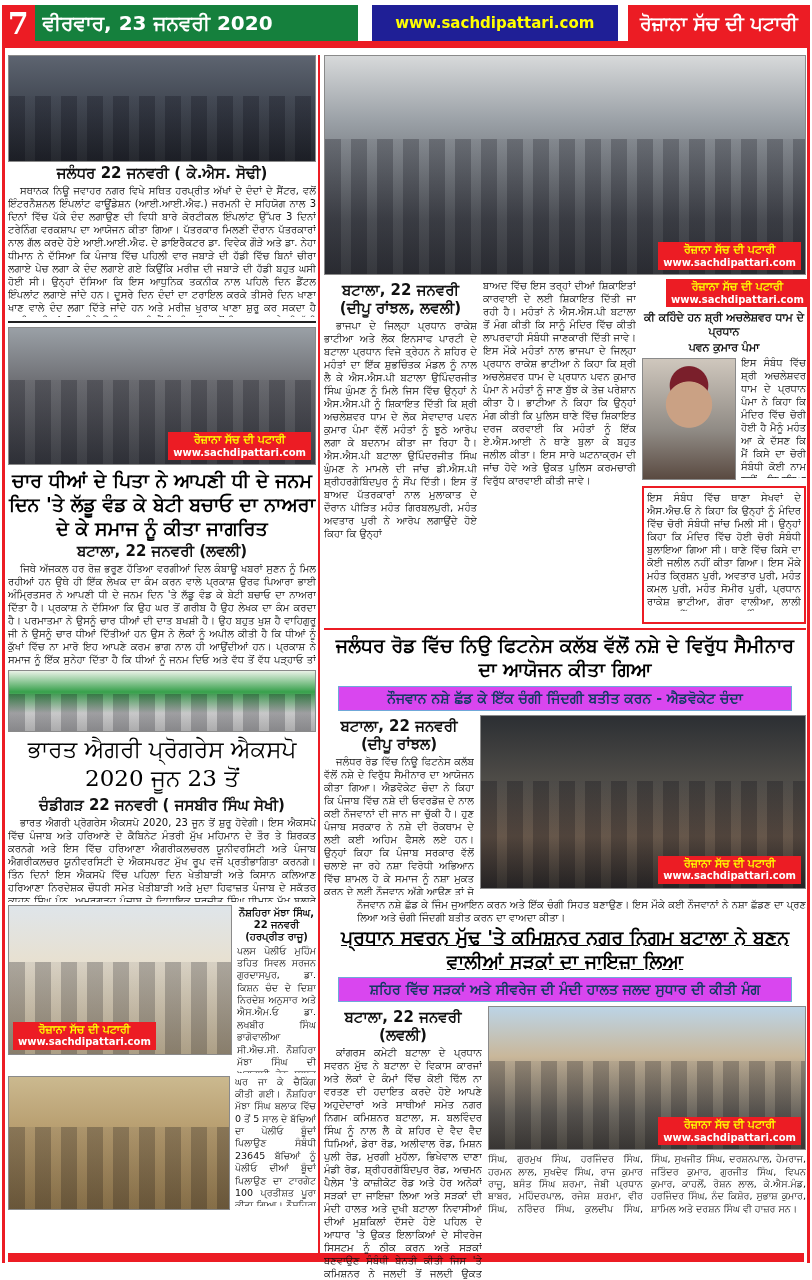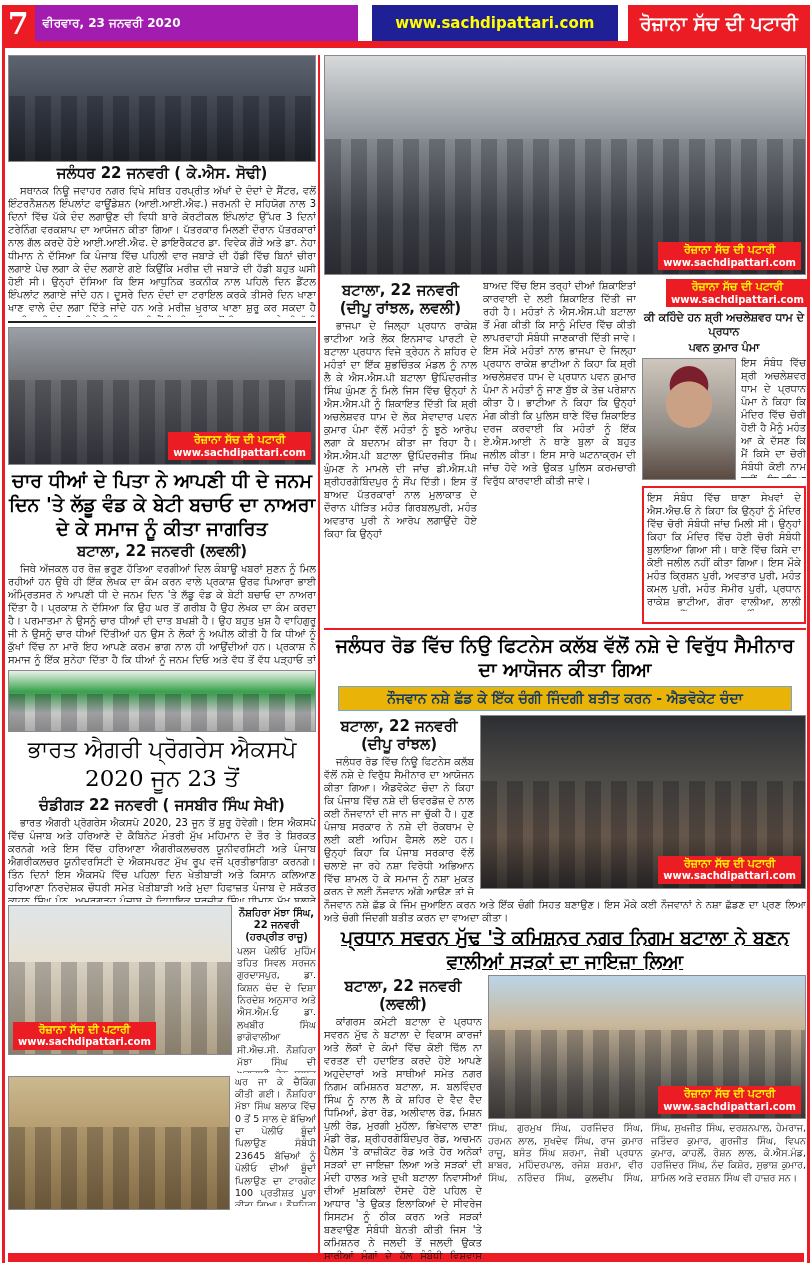--- a/index.html
+++ b/index.html
@@ -2,21 +2,21 @@
 <html><head>
 <meta charset="utf-8">
 <style>
   html,body{margin:0;padding:0;}
   body{width:812px;height:1280px;position:relative;background:#ffffff;
        font-family:"DejaVu Sans","Liberation Sans",sans-serif;color:#111;overflow:hidden;}
   
   .hdr{position:absolute;top:5px;left:2px;right:2px;height:36px;display:flex;align-items:stretch;}
   .pageno{width:33px;background:#ec1c24;color:#fff;font-family:"DejaVu Serif","Liberation Serif",serif;
           font-size:30px;font-weight:700;display:flex;align-items:center;justify-content:center;}
-  .datebar{width:320px;background:#a21caf;color:#fff;font-weight:700;font-size:12px;
+  .datebar{width:320px;background:#15803d;color:#fff;font-weight:700;font-size:20px;
            display:flex;align-items:center;padding-left:8px;}
   .gap1{width:14px;} .gap2{width:10px;}
   .urlbox{width:250px;background:#1f1f96;color:#ffff00;font-weight:700;font-size:15px;
           display:flex;align-items:center;justify-content:center;}
   .brandbox{width:185px;background:#ec1c24;color:#fff;font-weight:700;font-size:19px;
             display:flex;align-items:center;justify-content:center;}
   .toprule{position:absolute;top:41px;left:2px;right:2px;height:7px;background:#ec1c24;}
   .lborder{position:absolute;left:2px;top:48px;width:3px;bottom:17px;background:#ec1c24;}
   .rborder{position:absolute;right:2px;top:48px;width:3px;bottom:17px;background:#ec1c24;}
   .vdivider{position:absolute;left:318px;top:55px;width:2px;height:1198px;background:#ec1c24;}
@@ -27,21 +27,21 @@
   
   .hl{font-weight:700;text-align:center;line-height:1.25;color:#000;}
   .hl1{font-size:19px;margin:4px 0 2px;}
   .hl-main{font-size:22px;margin:4px 2px;}
   .hl-expo{font-size:23px;font-weight:400;font-family:"DejaVu Serif","Liberation Serif",serif;margin:3px 0;}
   .dateline{font-weight:700;font-size:15px;text-align:center;margin:2px 0;}
   .body{font-size:10px;line-height:1.3;text-align:justify;word-break:break-word;overflow:hidden;}
   .indent{text-indent:12px;}
   .pinkbar{background:#f8d3dc;border:1px solid #e9a7b5;font-weight:700;font-size:16px;
            text-align:center;padding:3px 2px;margin:3px 0;}
-  .bluebar{background:#eab308;border:1px solid #6fa8d8;color:#123a63;font-weight:700;font-size:14px;
+  .bluebar{background:#d946ef;border:1px solid #6fa8d8;color:#123a63;font-weight:700;font-size:14px;
            text-align:center;padding:3px 2px;margin:4px 14px;}
   .hr-black{height:2px;background:#222;margin:4px 0;}
   .hr-red{height:2px;background:#ec1c24;margin:4px 0;}
   
   .photo{position:relative;border:1px solid #8a8a8a;overflow:hidden;}
   .photo::after{content:"";position:absolute;left:0;right:0;bottom:0;height:62%;
      background:repeating-linear-gradient(90deg,rgba(10,10,20,.28) 0 16px,rgba(60,60,70,.10) 16px 26px);}
   .ph-training{background:linear-gradient(180deg,#5d6470 0%,#424853 45%,#23262c 100%);}
   .ph-award{background:linear-gradient(180deg,#9aa0a6 0%,#6e6f74 40%,#3c3e44 100%),
             radial-gradient(circle at 20% 60%,#a33,transparent 30%);}
@@ -183,23 +183,24 @@
       <div class="dateline" style="margin-top:-2px;">(ਦੀਪੂ ਰਾਂਝਲ)</div>
       <div class="body indent" style="height:140px;">ਜਲੰਧਰ ਰੋਡ ਵਿੱਚ ਨਿਊ ਫਿਟਨੇਸ ਕਲੱਬ ਵੱਲੋਂ ਨਸ਼ੇ ਦੇ ਵਿਰੁੱਧ ਸੈਮੀਨਾਰ ਦਾ ਆਯੋਜਨ ਕੀਤਾ ਗਿਆ। ਐਡਵੋਕੇਟ ਚੰਦਾ ਨੇ ਕਿਹਾ ਕਿ ਪੰਜਾਬ ਵਿੱਚ ਨਸ਼ੇ ਦੀ ਓਵਰਡੋਜ਼ ਦੇ ਨਾਲ ਕਈ ਨੌਜਵਾਨਾਂ ਦੀ ਜਾਨ ਜਾ ਚੁੱਕੀ ਹੈ। ਹੁਣ ਪੰਜਾਬ ਸਰਕਾਰ ਨੇ ਨਸ਼ੇ ਦੀ ਰੋਕਥਾਮ ਦੇ ਲਈ ਕਈ ਅਹਿਮ ਫੈਸਲੇ ਲਏ ਹਨ। ਉਨ੍ਹਾਂ ਕਿਹਾ ਕਿ ਪੰਜਾਬ ਸਰਕਾਰ ਵੱਲੋਂ ਚਲਾਏ ਜਾ ਰਹੇ ਨਸ਼ਾ ਵਿਰੋਧੀ ਅਭਿਆਨ ਵਿੱਚ ਸ਼ਾਮਲ ਹੋ ਕੇ ਸਮਾਜ ਨੂੰ ਨਸ਼ਾ ਮੁਕਤ ਕਰਨ ਦੇ ਲਈ ਨੌਜਵਾਨ ਅੱਗੇ ਆਉਣ ਤਾਂ ਜੋ ਪੰਜਾਬ ਨਸ਼ਾ ਮੁਕਤ ਹੋ ਸਕੇ। ਹੁਣ ਪਰੇ ਪੰਜਾਬ ਵਿੱਚ ਨਸ਼ੇ ਨੂੰ ਖਤਮ ਕਰਨ ਲਈ ਵਿਸ਼ੇਸ਼ ਸੈਮੀਨਾਰ ਕਰਵਾਏ ਜਾ ਰਹੇ ਹਨ।</div>
     </div>
     <div class="photo ph-gym f-photo">
       <div class="wm">
         <div class="l1">ਰੋਜ਼ਾਨਾ ਸੱਚ ਦੀ ਪਟਾਰੀ</div>
         <div class="l2">www.sachdipattari.com</div>
       </div>
     </div>
   </div>
-  <div class="body" style="height:26px;margin-top:3px;">ਨੌਜਵਾਨ ਨਸ਼ੇ ਛੱਡ ਕੇ ਜਿੰਮ ਜੁਆਇਨ ਕਰਨ ਅਤੇ ਇੱਕ ਚੰਗੀ ਸਿਹਤ ਬਣਾਉਣ। ਇਸ ਮੌਕੇ ਕਈ ਨੌਜਵਾਨਾਂ ਨੇ ਨਸ਼ਾ ਛੱਡਣ ਦਾ ਪ੍ਰਣ ਲਿਆ ਅਤੇ ਚੰਗੀ ਜਿੰਦਗੀ ਬਤੀਤ ਕਰਨ ਦਾ ਵਾਅਦਾ ਕੀਤਾ।</div>
+  <div class="body" style="height:26px;margin-top:3px;margin-left:33px;">ਨੌਜਵਾਨ ਨਸ਼ੇ ਛੱਡ ਕੇ ਜਿੰਮ ਜੁਆਇਨ ਕਰਨ ਅਤੇ ਇੱਕ ਚੰਗੀ ਸਿਹਤ ਬਣਾਉਣ। ਇਸ ਮੌਕੇ ਕਈ ਨੌਜਵਾਨਾਂ ਨੇ ਨਸ਼ਾ ਛੱਡਣ ਦਾ ਪ੍ਰਣ ਲਿਆ ਅਤੇ ਚੰਗੀ ਜਿੰਦਗੀ ਬਤੀਤ ਕਰਨ ਦਾ ਵਾਅਦਾ ਕੀਤਾ।</div>
 
   <div class="hl hl1" style="margin-top:2px;text-decoration:underline;">ਪ੍ਰਧਾਨ ਸਵਰਨ ਮੁੱਢ 'ਤੇ ਕਮਿਸ਼ਨਰ ਨਗਰ ਨਿਗਮ ਬਟਾਲਾ ਨੇ ਬਣਨ ਵਾਲੀਆਂ ਸੜਕਾਂ ਦਾ ਜਾਇਜ਼ਾ ਲਿਆ</div>
+  <div class="bluebar">ਸ਼ਹਿਰ ਵਿੱਚ ਸੜਕਾਂ ਅਤੇ ਸੀਵਰੇਜ ਦੀ ਮੰਦੀ ਹਾਲਤ ਜਲਦ ਸੁਧਾਰ ਦੀ ਕੀਤੀ ਮੰਗ</div>
   <div class="crow">
     <div class="c-text">
       <div class="dateline">ਬਟਾਲਾ, 22 ਜਨਵਰੀ (ਲਵਲੀ)</div>
       <div class="body indent" style="height:244px;">ਕਾਂਗਰਸ ਕਮੇਟੀ ਬਟਾਲਾ ਦੇ ਪ੍ਰਧਾਨ ਸਵਰਨ ਮੁੱਢ ਨੇ ਬਟਾਲਾ ਦੇ ਵਿਕਾਸ ਕਾਰਜਾਂ ਅਤੇ ਲੋਕਾਂ ਦੇ ਕੰਮਾਂ ਵਿੱਚ ਕੋਈ ਢਿੱਲ ਨਾ ਵਰਤਣ ਦੀ ਹਦਾਇਤ ਕਰਦੇ ਹੋਏ ਆਪਣੇ ਅਹੁਦੇਦਾਰਾਂ ਅਤੇ ਸਾਥੀਆਂ ਸਮੇਤ ਨਗਰ ਨਿਗਮ ਕਮਿਸ਼ਨਰ ਬਟਾਲਾ, ਸ. ਬਲਵਿੰਦਰ ਸਿੰਘ ਨੂੰ ਨਾਲ ਲੈ ਕੇ ਸ਼ਹਿਰ ਦੇ ਵੈਦ ਵੈਦ ਧਿਮਿਆਂ, ਡੇਰਾ ਰੋਡ, ਅਲੀਵਾਲ ਰੋਡ, ਮਿਸ਼ਨ ਪੁਲੀ ਰੋਡ, ਮੁਰਗੀ ਮੁਹੱਲਾ, ਭਿਖੇਵਾਲ ਦਾਣਾ ਮੰਡੀ ਰੋਡ, ਸ਼੍ਰੀਹਰਗੋਬਿੰਦਪੁਰ ਰੋਡ, ਅਚਮਨ ਪੈਲੇਸ 'ਤੇ ਕਾਜ਼ੀਕੋਟ ਰੋਡ ਅਤੇ ਹੋਰ ਅਨੇਕਾਂ ਸੜਕਾਂ ਦਾ ਜਾਇਜ਼ਾ ਲਿਆ ਅਤੇ ਸੜਕਾਂ ਦੀ ਮੰਦੀ ਹਾਲਤ ਅਤੇ ਦੁਖੀ ਬਟਾਲਾ ਨਿਵਾਸੀਆਂ ਦੀਆਂ ਮੁਸ਼ਕਿਲਾਂ ਦੱਸਦੇ ਹੋਏ ਪਹਿਲ ਦੇ ਆਧਾਰ 'ਤੇ ਉਕਤ ਇਲਾਕਿਆਂ ਦੇ ਸੀਵਰੇਜ ਸਿਸਟਮ ਨੂੰ ਠੀਕ ਕਰਨ ਅਤੇ ਸੜਕਾਂ ਬਣਵਾਉਣ ਸੰਬੰਧੀ ਬੇਨਤੀ ਕੀਤੀ ਜਿਸ 'ਤੇ ਕਮਿਸ਼ਨਰ ਨੇ ਜਲਦੀ ਤੋਂ ਜਲਦੀ ਉਕਤ ਸਾਰੀਆਂ ਮੰਗਾਂ ਦੇ ਹੱਲ ਸੰਬੰਧੀ ਵਿਸ਼ਵਾਸ ਦਿਵਾਇਆ ਜਿਸ 'ਤੇ ਪ੍ਰਧਾਨ ਮੁੱਢ ਨੇ ਉਨ੍ਹਾਂ ਦਾ ਧੰਨਵਾਦ ਕਰਦੇ ਹੋਏ ਕਿਹਾ ਕਿ ਉਹ ਬਟਾਲਾ ਸ਼ਹਿਰ ਦੀਆਂ ਸਾਰੀਆਂ ਮੁਸ਼ਕਿਲਾਂ ਦੇ ਹੱਲ ਲਈ ਹਰ ਵੇਲੇ ਤਤਪਰ ਹਨ। ਇਸ ਮੌਕੇ ਉਨ੍ਹਾਂ ਨਾਲ ਡਾ. ਅਜ਼ੀਜ਼ ਸਿੰਘ, ਨਰੇਸ਼</div>
     </div>
     <div class="c-right">
       <div class="photo ph-street c-photo">
         <div class="wm">
           <div class="l1">ਰੋਜ਼ਾਨਾ ਸੱਚ ਦੀ ਪਟਾਰੀ</div>
           <div class="l2">www.sachdipattari.com</div>

